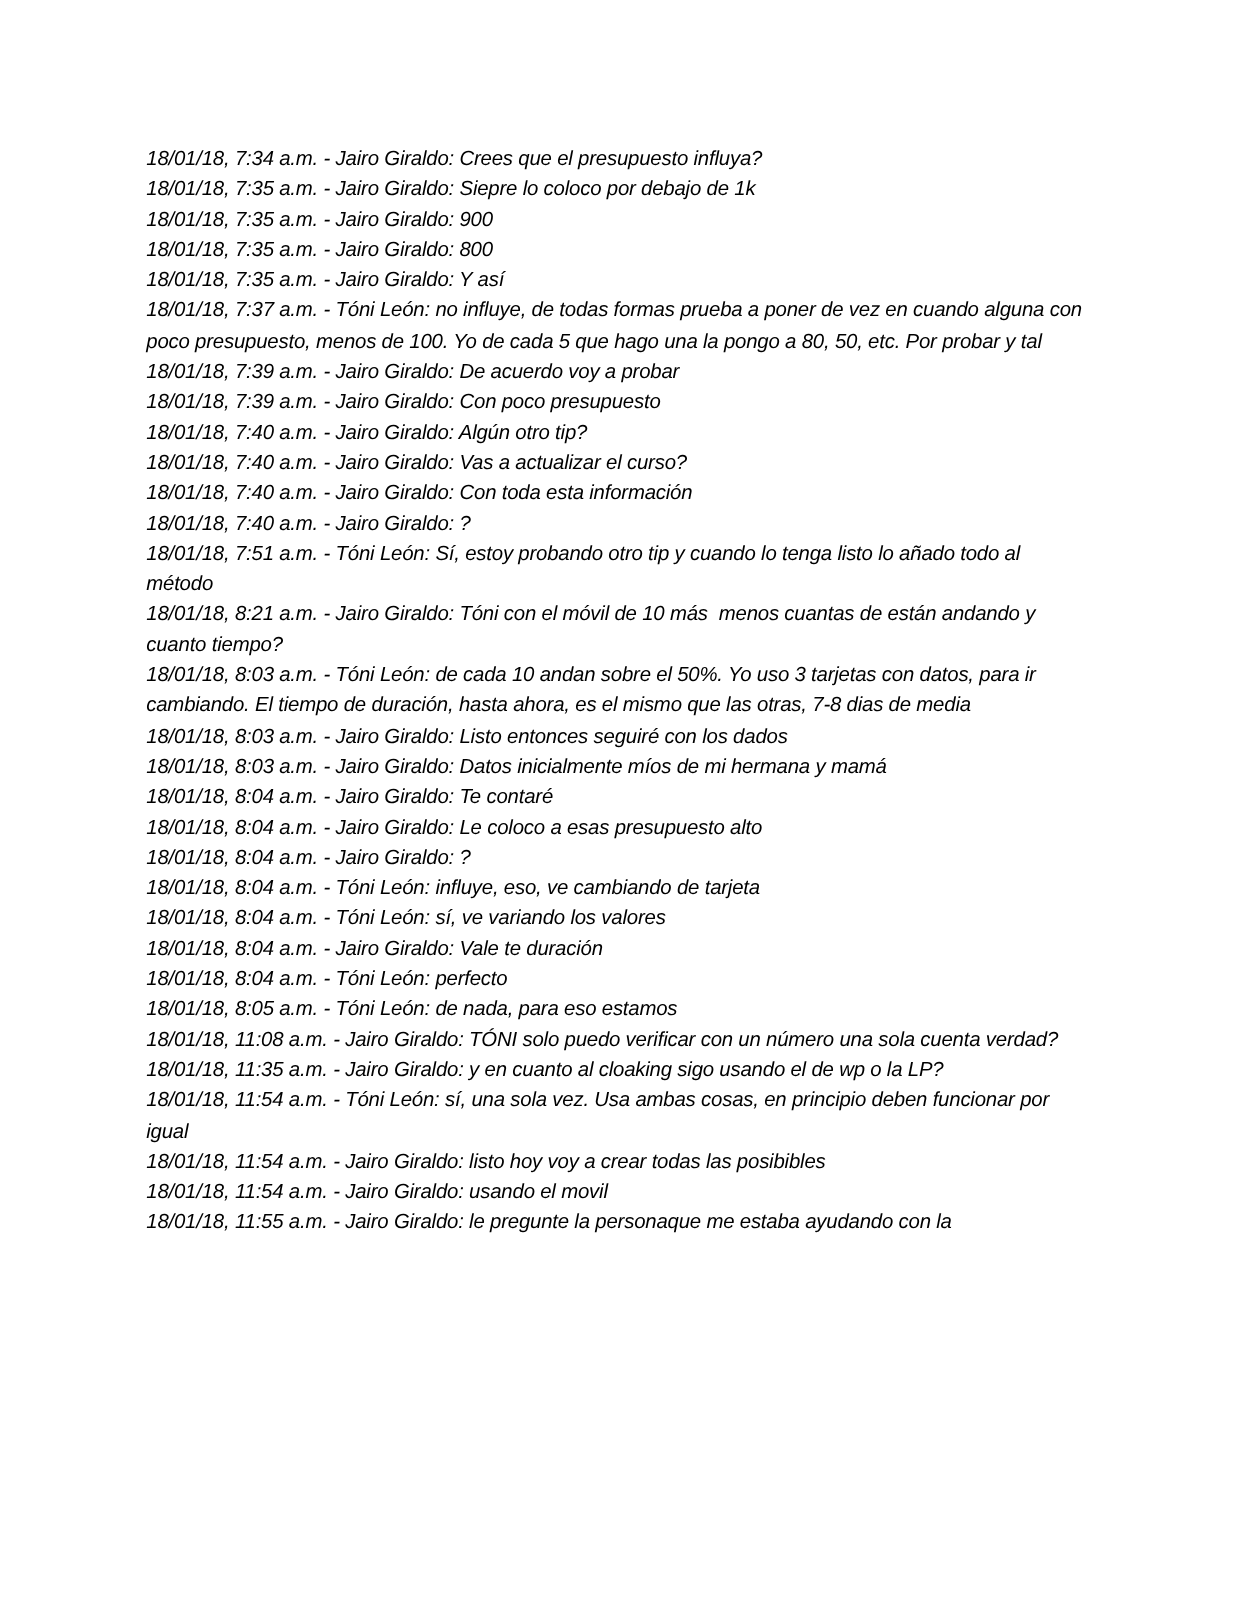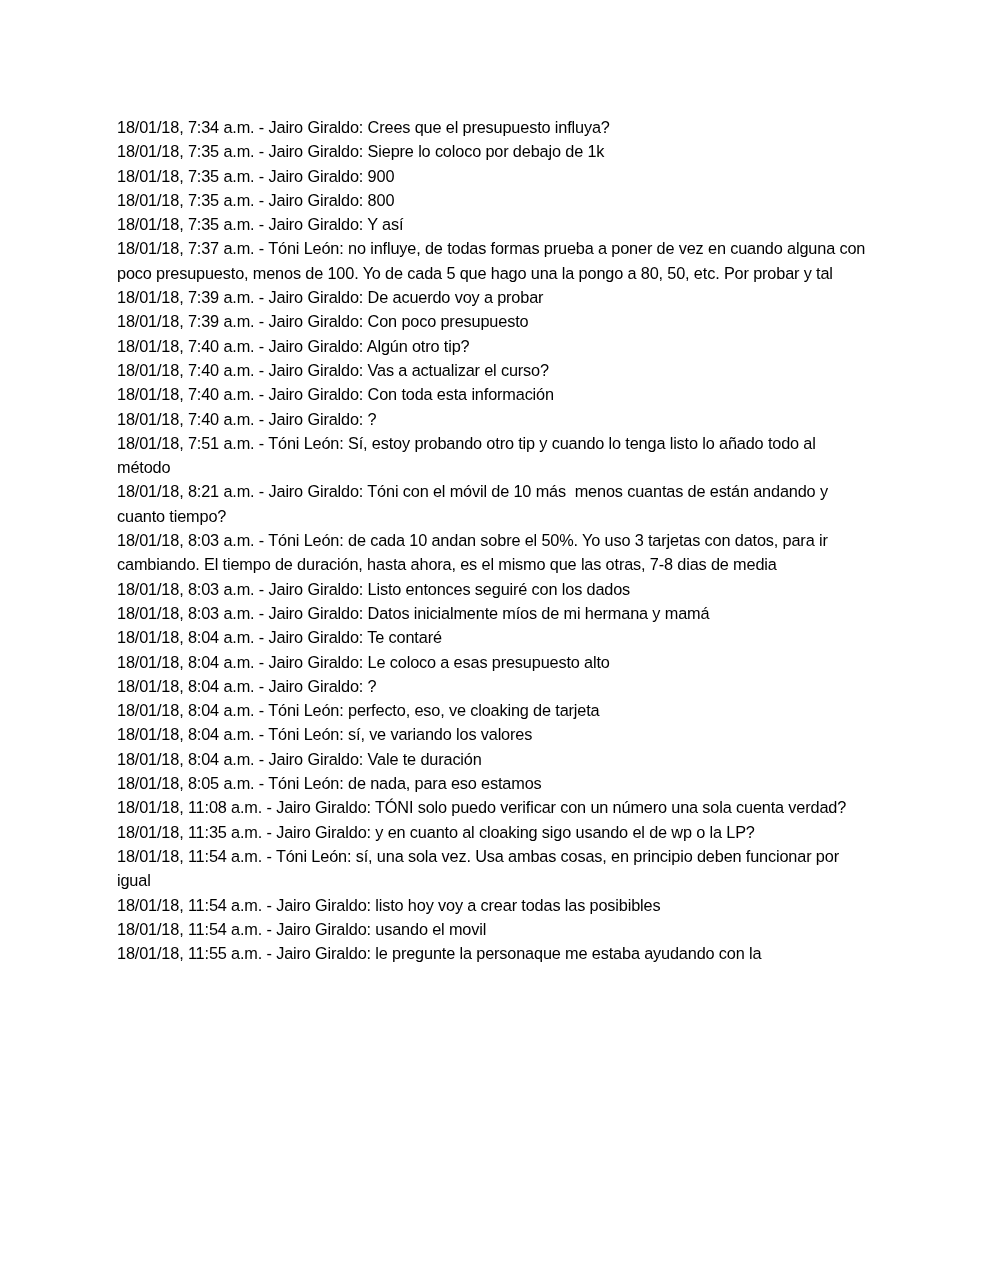--- a/index.html
+++ b/index.html
@@ -16,20 +16,21 @@
     .page {
       position: absolute;
       left: 117px;
       top: 115px;
       width: 752px;
       font-family: "Liberation Sans", sans-serif;
       font-size: 16.3px;
       line-height: 24.3px;
       color: #000000;
       letter-spacing: -0.15px;
+      font-style: italic;
     }
     .line {
       margin: 0;
       padding: 0;
       white-space: pre-wrap;
       word-wrap: break-word;
     }
     .emoji-thumb {
       display: inline-block;
       width: 16px;
@@ -63,23 +64,24 @@
     <p class="line"><span>18/01/18, 7:40 a.m.</span> - <span>Jairo Giraldo</span>: <span>Con toda esta información</span></p>
     <p class="line"><span>18/01/18, 7:40 a.m.</span> - <span>Jairo Giraldo</span>: <span>?</span></p>
     <p class="line"><span>18/01/18, 7:51 a.m.</span> - <span>Tóni León</span>: <span>Sí, estoy probando otro tip y cuando lo tenga listo lo añado todo al método</span></p>
     <p class="line"><span>18/01/18, 8:21 a.m.</span> - <span>Jairo Giraldo</span>: <span>Tóni con el móvil de 10 más  menos cuantas de están andando y cuanto tiempo?</span></p>
     <p class="line"><span>18/01/18, 8:03 a.m.</span> - <span>Tóni León</span>: <span>de cada 10 andan sobre el 50%. Yo uso 3 tarjetas con datos, para ir cambiando. El tiempo de duración, hasta ahora, es el mismo que las otras, 7-8 dias de media</span></p>
     <p class="line"><span>18/01/18, 8:03 a.m.</span> - <span>Jairo Giraldo</span>: <span>Listo entonces seguiré con los dados</span></p>
     <p class="line"><span>18/01/18, 8:03 a.m.</span> - <span>Jairo Giraldo</span>: <span>Datos inicialmente míos de mi hermana y mamá</span></p>
     <p class="line"><span>18/01/18, 8:04 a.m.</span> - <span>Jairo Giraldo</span>: <span>Te contaré</span></p>
     <p class="line"><span>18/01/18, 8:04 a.m.</span> - <span>Jairo Giraldo</span>: <span>Le coloco a esas presupuesto alto</span></p>
     <p class="line"><span>18/01/18, 8:04 a.m.</span> - <span>Jairo Giraldo</span>: <span>?</span></p>
-    <p class="line"><span>18/01/18, 8:04 a.m.</span> - <span>Tóni León</span>: <span>perfecto, eso, ve cloaking de tarjeta</span></p>
+    <p class="line"><span>18/01/18, 8:04 a.m.</span> - <span>Tóni León</span>: <span>influye, eso, ve cambiando de tarjeta</span></p>
     <p class="line"><span>18/01/18, 8:04 a.m.</span> - <span>Tóni León</span>: <span>sí, ve variando los valores</span></p>
     <p class="line"><span>18/01/18, 8:04 a.m.</span> - <span>Jairo Giraldo</span>: <span>Vale te duración</span></p>
+    <p class="line"><span>18/01/18, 8:04 a.m.</span> - <span>Tóni León</span>: <span>perfecto</span></p>
     <p class="line"><span>18/01/18, 8:05 a.m.</span> - <span>Tóni León</span>: <span>de nada, para eso estamos</span></p>
     <p class="line"><span>18/01/18, 11:08 a.m.</span> - <span>Jairo Giraldo</span>: <span>TÓNI solo puedo verificar con un número una sola cuenta verdad?</span></p>
     <p class="line"><span>18/01/18, 11:35 a.m.</span> - <span>Jairo Giraldo</span>: <span>y en cuanto al cloaking sigo usando el de wp o la LP?</span></p>
     <p class="line"><span>18/01/18, 11:54 a.m.</span> - <span>Tóni León</span>: <span>sí, una sola vez. Usa ambas cosas, en principio deben funcionar por igual</span></p>
     <p class="line"><span>18/01/18, 11:54 a.m.</span> - <span>Jairo Giraldo</span>: <span>listo hoy voy a crear todas las posibibles</span></p>
     <p class="line"><span>18/01/18, 11:54 a.m.</span> - <span>Jairo Giraldo</span>: <span>usando el movil</span></p>
     <p class="line"><span>18/01/18, 11:55 a.m.</span> - <span>Jairo Giraldo</span>: <span>le pregunte la personaque me estaba ayudando con la</span></p>
   </div>
 
 </body></html>

